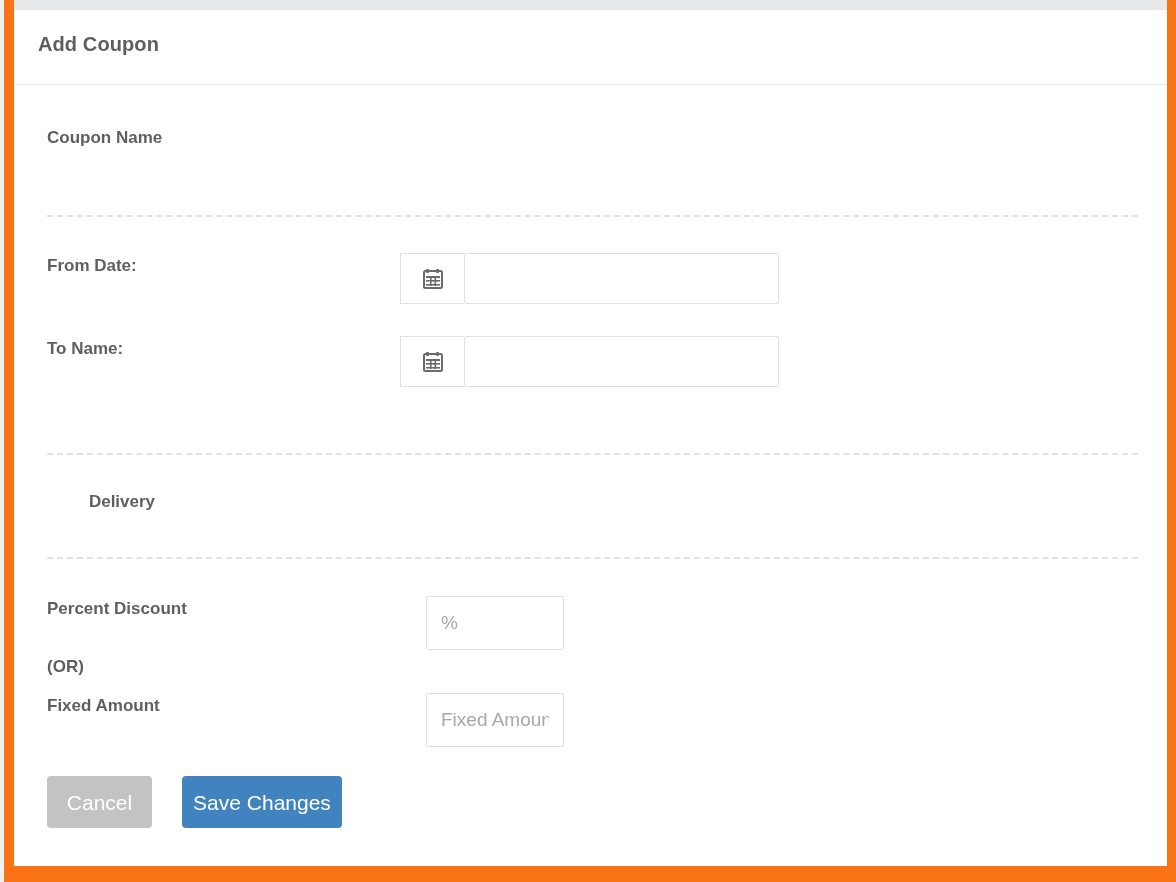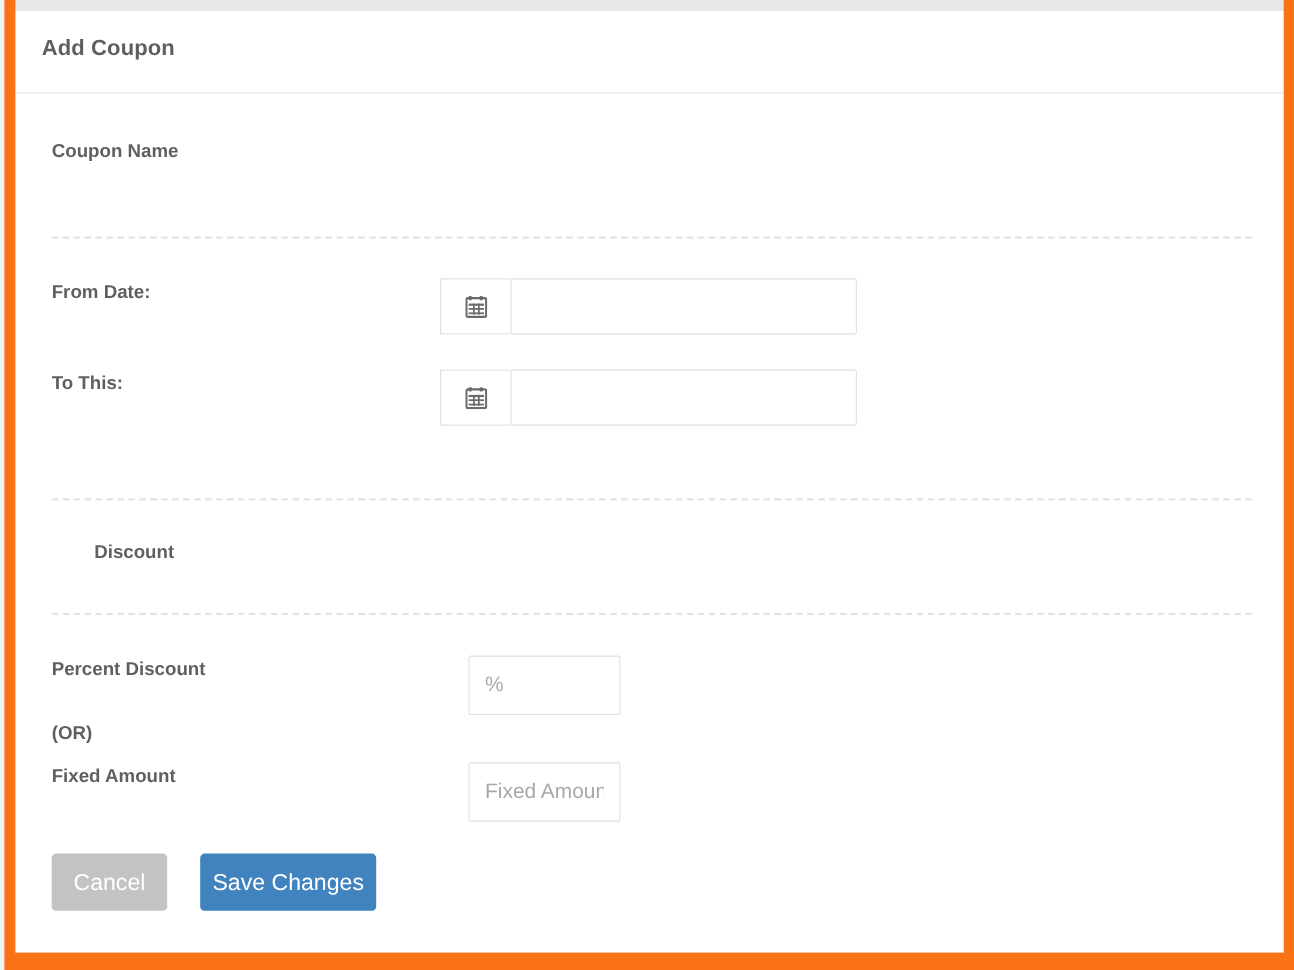--- a/index.html
+++ b/index.html
@@ -216,41 +216,41 @@
             <rect x="3" y="8" width="14" height="2" fill="#6b6b6b"></rect>
             <rect x="3" y="12" width="14" height="1.6" fill="#6b6b6b"></rect>
             <rect x="3" y="16" width="14" height="1.6" fill="#6b6b6b"></rect>
             <rect x="7" y="8" width="1.6" height="10" fill="#6b6b6b"></rect>
             <rect x="11.5" y="8" width="1.6" height="10" fill="#6b6b6b"></rect>
           </svg>
         </span>
         <input class="text-input date-field" type="text" placeholder="" style="">
       </div>
 
-      <div class="field-label" style="left:33px; top:253px;">To This:</div>
+      <div class="field-label" style="left:33px; top:253px;">To Name:</div>
       <div class="input-group" style="left:386px; top:250px; width:379px;">
         <span class="input-group-addon cal-icon">
           <svg width="20" height="21" viewBox="0 0 20 21" aria-hidden="true">
             <rect x="3" y="1" width="3" height="4" rx="1" fill="#6b6b6b"></rect>
             <rect x="13" y="1" width="3" height="4" rx="1" fill="#6b6b6b"></rect>
             <rect x="1" y="3" width="18" height="17" rx="1.5" fill="none" stroke="#6b6b6b" stroke-width="2"></rect>
             <rect x="3" y="8" width="14" height="2" fill="#6b6b6b"></rect>
             <rect x="3" y="12" width="14" height="1.6" fill="#6b6b6b"></rect>
             <rect x="3" y="16" width="14" height="1.6" fill="#6b6b6b"></rect>
             <rect x="7" y="8" width="1.6" height="10" fill="#6b6b6b"></rect>
             <rect x="11.5" y="8" width="1.6" height="10" fill="#6b6b6b"></rect>
           </svg>
         </span>
         <input class="text-input date-field" type="text" placeholder="" style="">
       </div>
 
       <div class="dashed-divider" style="top:367px;"></div>
 
       <div class="label-two-line" style="left:33px; top:401px;">
-        <div>Discount</div>
+        <div>Delivery</div>
       </div>
 
 
       <div class="dashed-divider" style="top:471px;"></div>
 
       <div class="field-label" style="left:33px; top:513px;">Percent Discount</div>
       <input class="text-input" style="left: 412px; top: 510px; width: 138px; height: 54px;" type="text" placeholder="%">
 
       <div class="field-label" style="left:33px; top:571px;">(OR)</div>
 

